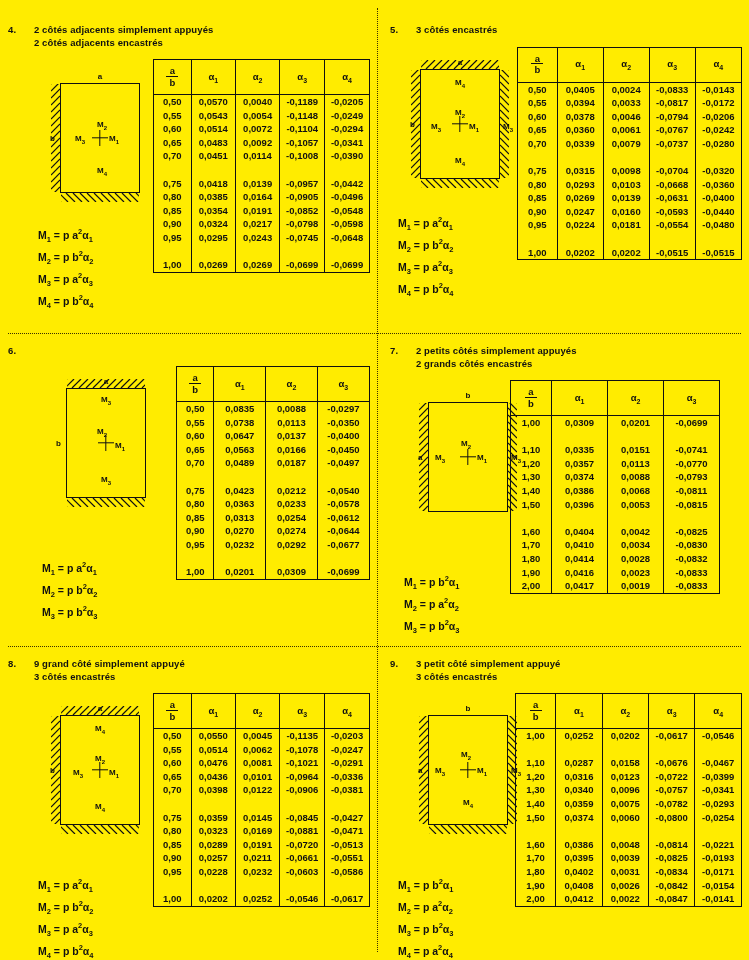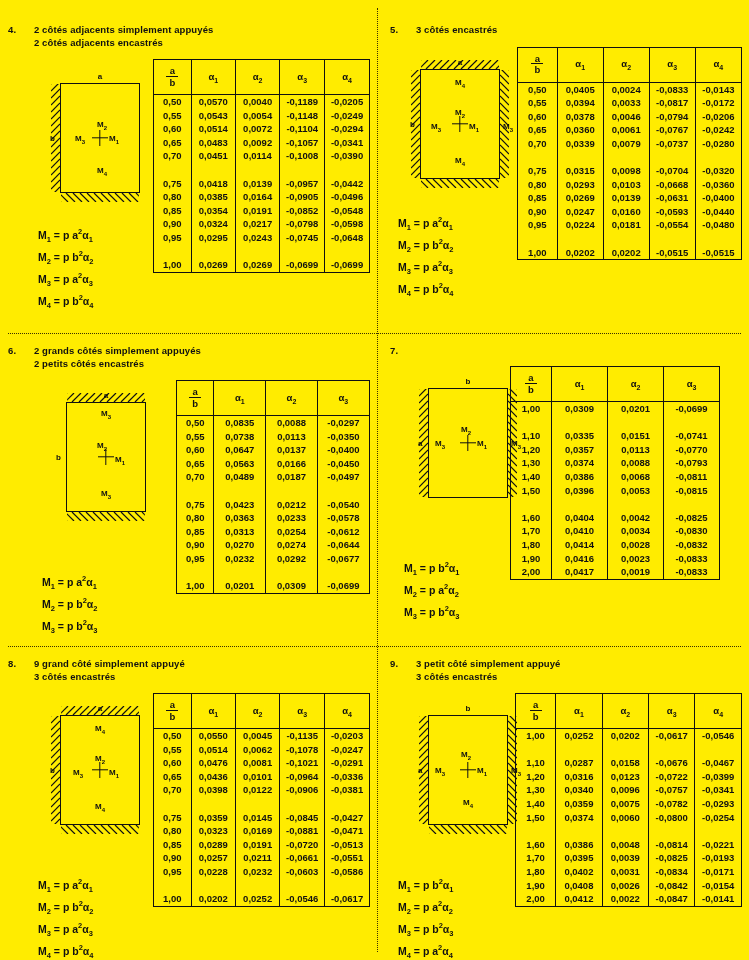--- a/index.html
+++ b/index.html
@@ -497,24 +497,20 @@
               <td class="val">-0,0515</td>
               <td class="val">-0,0515</td>
             </tr>
           </tbody>
         </table>
       </div>
     </div>
   <div class="panel p6">
       <div class="head">
         <div class="num">6.</div>
-        <div class="titles">
-          <div>2 grands côtés simplement appuyés</div>
-          <div>2 petits côtés encastrés</div>
-        </div>
       </div>
       <div class="body">
         <div class="diag">
           <div class="plate">
             <div class="hatch" style="left: 0px; top: -10px;">
               <svg width="78" height="9">
                 <line x1="-9" y1="9" x2="0" y2="0" stroke="#111" stroke-width="1.2"></line>
                 <line x1="-2" y1="9" x2="7" y2="0" stroke="#111" stroke-width="1.2"></line>
                 <line x1="5" y1="9" x2="14" y2="0" stroke="#111" stroke-width="1.2"></line>
                 <line x1="12" y1="9" x2="21" y2="0" stroke="#111" stroke-width="1.2"></line>
@@ -651,20 +647,24 @@
               <td class="val">0,0309</td>
               <td class="val">-0,0699</td>
             </tr>
           </tbody>
         </table>
       </div>
     </div>
   <div class="panel p7">
       <div class="head">
         <div class="num">7.</div>
+        <div class="titles">
+          <div>2 petits côtés simplement appuyés</div>
+          <div>2 grands côtés encastrés</div>
+        </div>
       </div>
       <div class="body">
         <div class="diag">
           <div class="plate">
             <div class="hatch" style="left: -10px; top: 0px;">
               <svg width="9" height="108">
                 <line x1="9" y1="-9" x2="0" y2="0" stroke="#111" stroke-width="1.2"></line>
                 <line x1="9" y1="-2" x2="0" y2="7" stroke="#111" stroke-width="1.2"></line>
                 <line x1="9" y1="5" x2="0" y2="14" stroke="#111" stroke-width="1.2"></line>
                 <line x1="9" y1="12" x2="0" y2="21" stroke="#111" stroke-width="1.2"></line>

